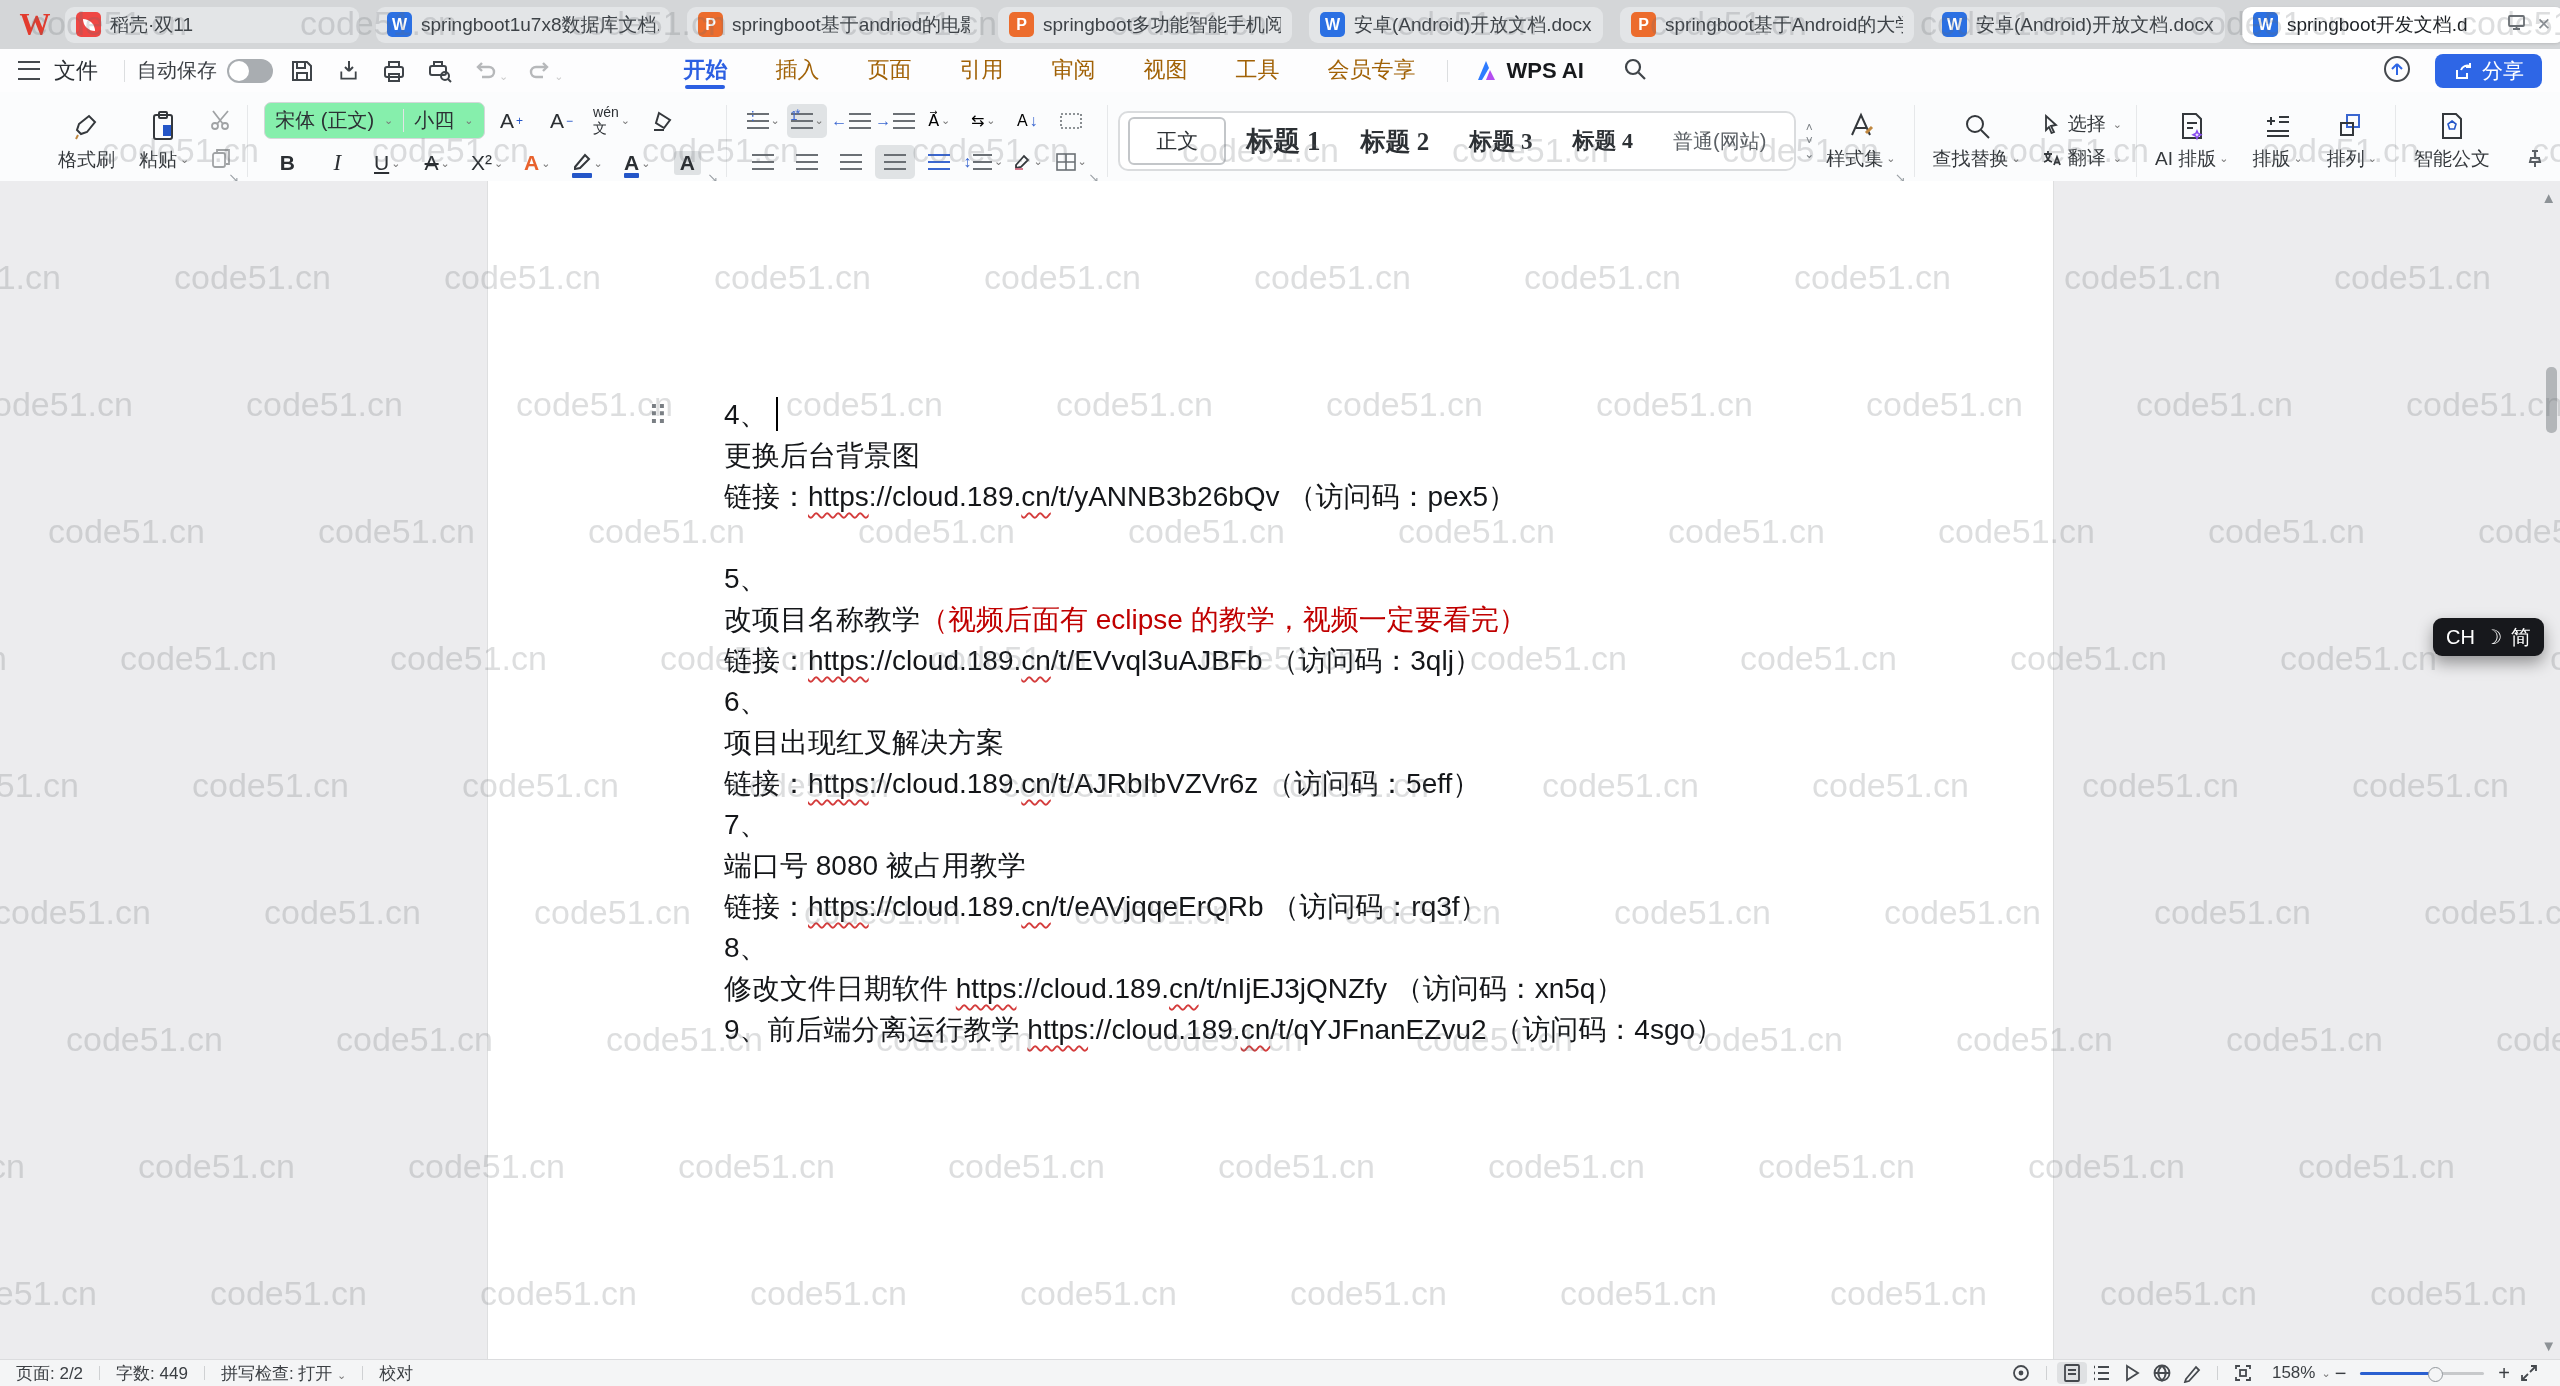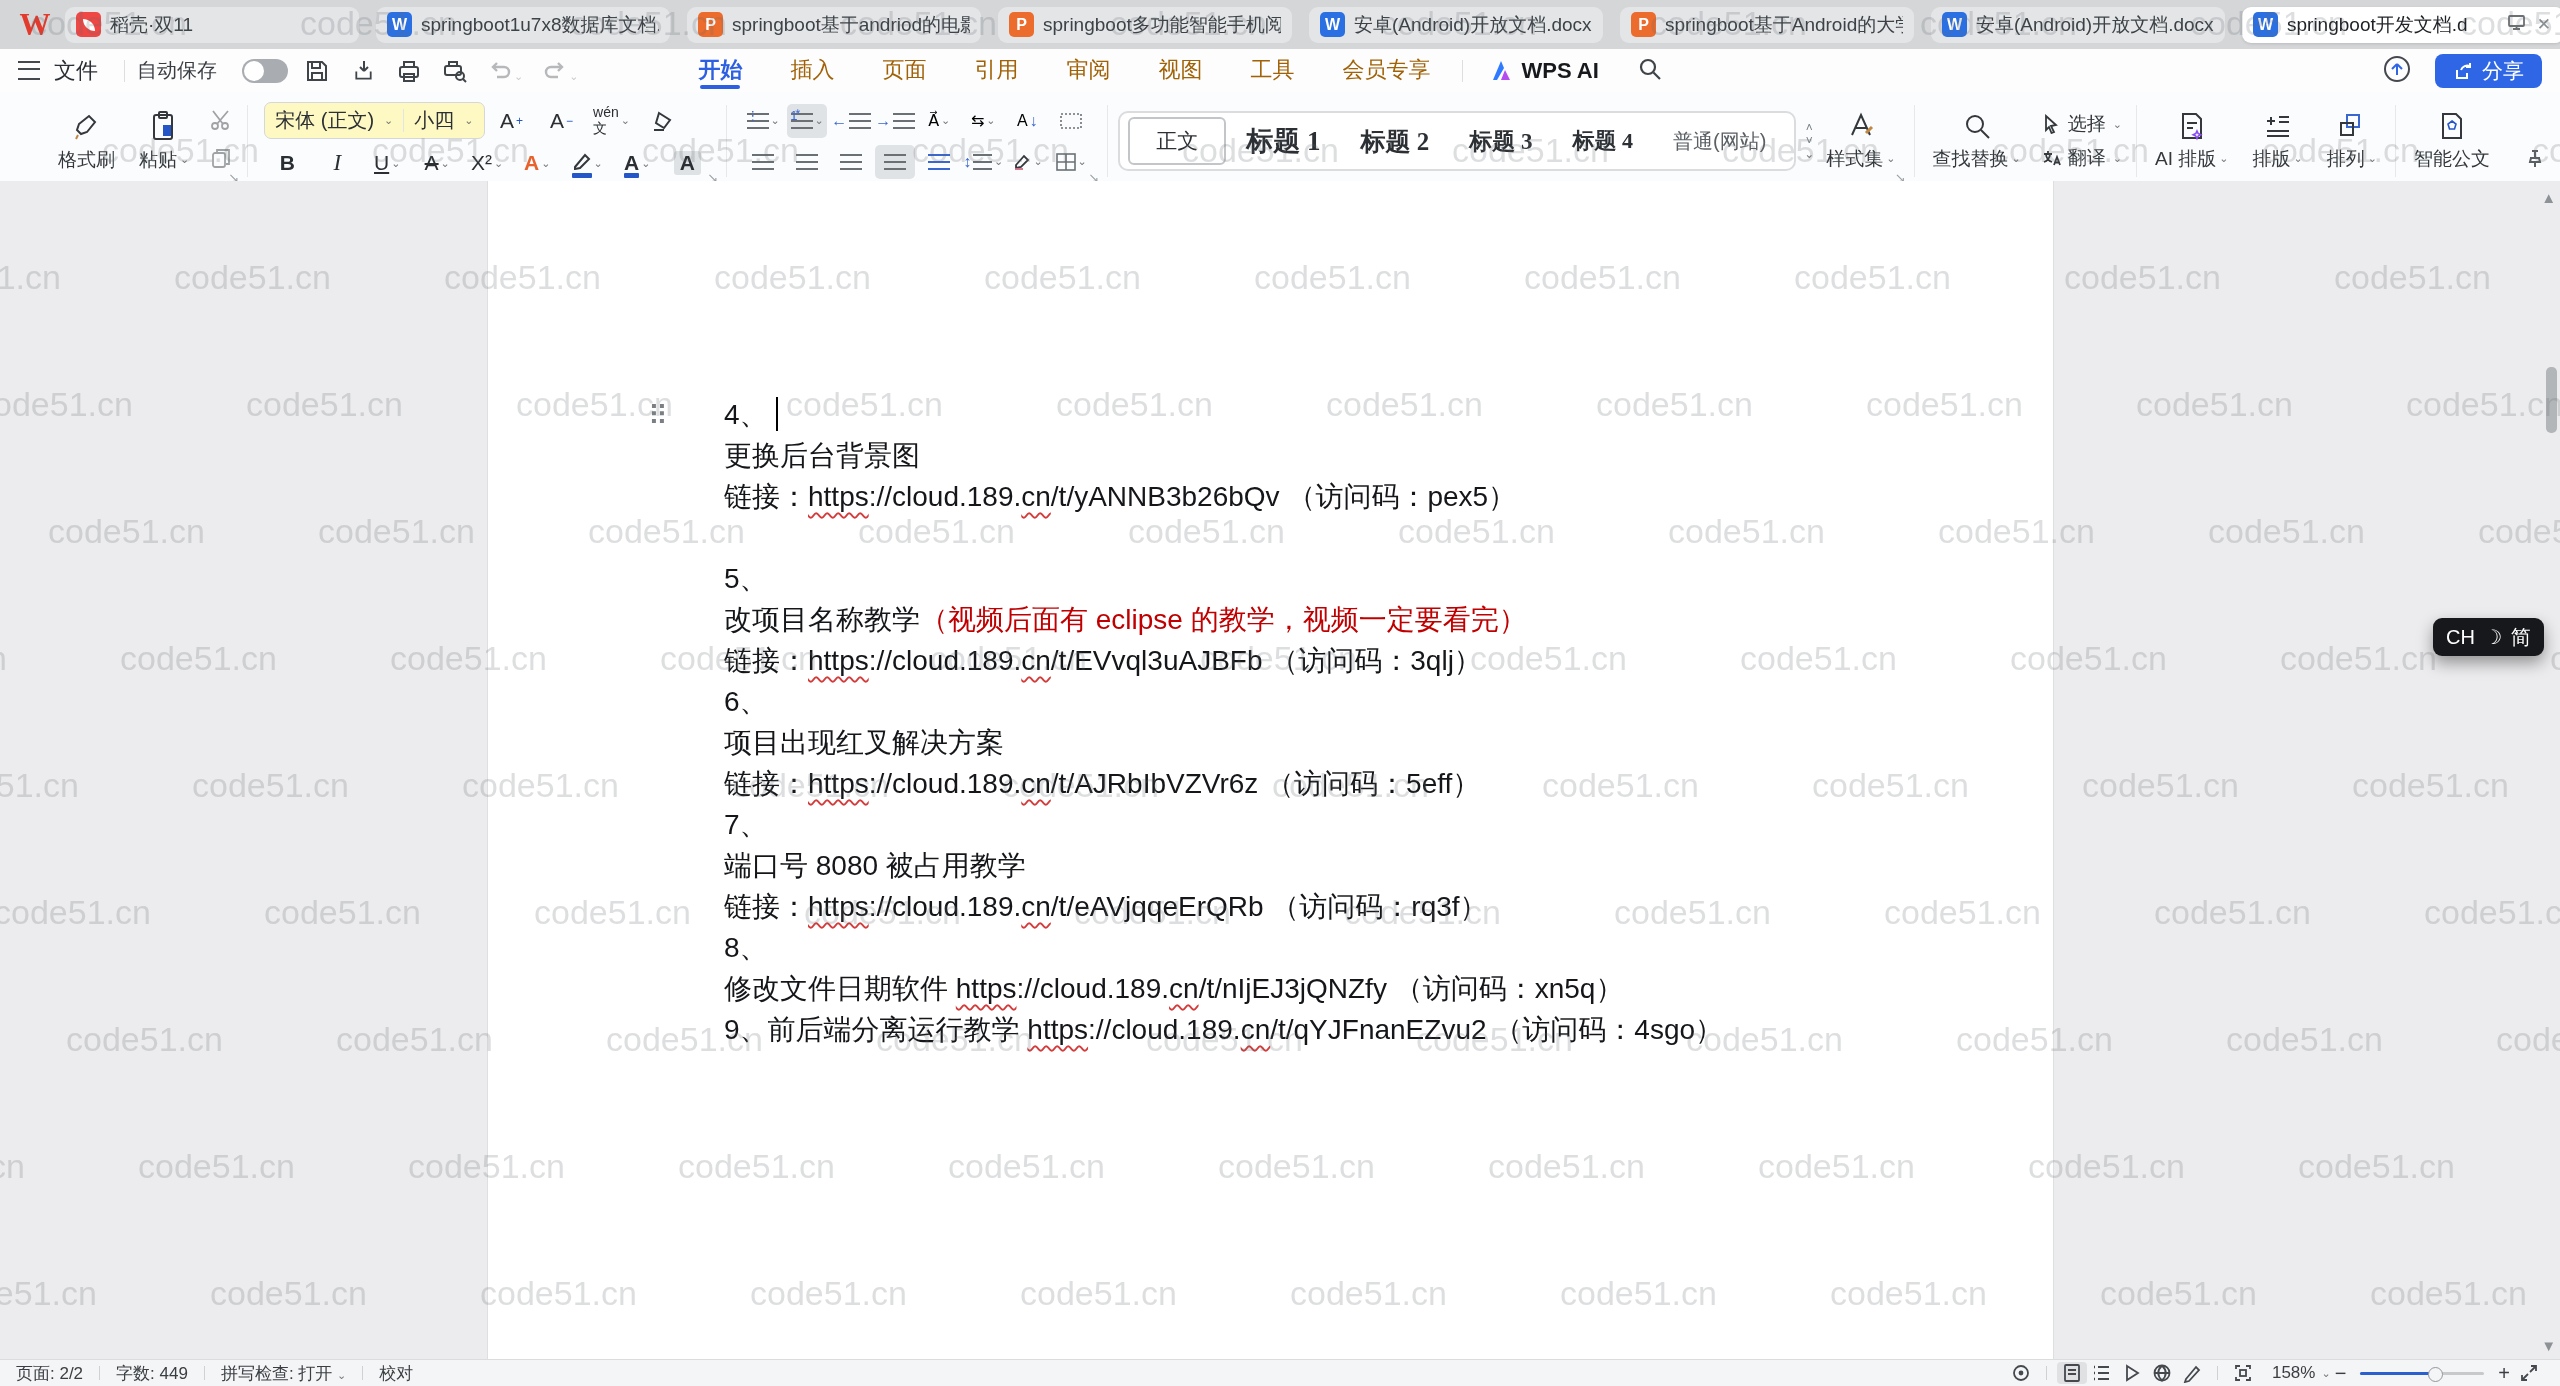--- a/index.html
+++ b/index.html
@@ -29,21 +29,21 @@
   .tr-icons{margin-left:auto;display:flex;align-items:center;gap:30px;padding-right:20px;color:#3c4146;}
   .tr-icons svg{display:block;}
 
   
   .menubar{position:absolute;top:49px;left:0;right:0;height:43px;background:#fdfdfe;
     display:flex;align-items:center;padding:0 18px;}
   .hamb{width:22px;height:15px;border-top:2px solid #45494e;border-bottom:2px solid #45494e;position:relative;margin-right:12px;}
   .hamb::after{content:"";position:absolute;left:0;right:0;top:5px;height:2px;background:#45494e;}
   .mfile{font-size:22px;color:#2a2e33;padding:0 14px 0 2px;}
   .mdiv{width:1px;height:22px;background:#dcdee0;margin:0 12px;}
-  .autosave{display:flex;align-items:center;gap:25px;font-size:20px;color:#3a3e43;}
+  .autosave{display:flex;align-items:center;gap:10px;font-size:20px;color:#3a3e43;}
   .toggle{width:46px;height:24px;border-radius:12px;background:#a9adb1;position:relative;}
   .toggle::after{content:"";position:absolute;left:2px;top:2px;width:20px;height:20px;border-radius:50%;background:#fff;}
   .qicons{display:flex;align-items:center;gap:20px;margin-left:16px;color:#3f4449;}
   .qicons svg{display:block;}
   .qi-dis{opacity:.38;display:flex;align-items:flex-end;gap:2px;}
   .ddt{font-size:11px;color:#777;}
   .nav{display:flex;margin-left:96px;}
   .mi{position:relative;padding:0 24px;font-size:22px;color:#a16207;height:43px;line-height:42px;}
   .mi.active{color:#2c5fe2;font-weight:700;}
   .mi.active::after{content:"";position:absolute;left:26px;right:26px;bottom:3px;height:4px;border-radius:2px;background:#2c5fe2;}
@@ -61,21 +61,21 @@
   .rgroup{position:relative;display:flex;align-items:center;}
   .rsep{width:1px;background:#e6e8ea;margin:8px 6px;flex:none;}
   .corner{position:absolute;right:2px;bottom:0px;font-size:13px;color:#9aa0a5;}
   .bigbtn{display:flex;flex-direction:column;align-items:center;justify-content:center;gap:5px;
     padding:0 12px;font-size:19px;color:#34383c;white-space:nowrap;}
   .bigbtn svg{display:block;}
   .withdd{display:flex;align-items:center;gap:3px;}
   .cutcopy{display:flex;flex-direction:column;justify-content:center;gap:10px;opacity:.45;padding:0 8px;}
   .fontcol{display:flex;flex-direction:column;justify-content:center;gap:7px;padding:0 10px;}
   .frow{display:flex;align-items:center;gap:4px;}
-  .selwrap{display:flex;align-items:center;border:1px solid #d5d7d9;border-radius:7px;height:35px;background:#fef9c3;}
+  .selwrap{display:flex;align-items:center;border:1px solid #d5d7d9;border-radius:7px;height:35px;background:#86efac;}
   .selpart{display:flex;align-items:center;gap:10px;padding:0 10px;font-size:20px;color:#2c3034;}
   .seldiv{width:1px;height:23px;background:#e2e4e6;}
   .sbtn{min-width:38px;height:34px;display:flex;align-items:center;justify-content:center;
     font-size:21px;color:#2b2f33;border-radius:5px;gap:2px;padding:0 4px;}
   .glyB{font-weight:800;}
   .glyI{font-family:"Liberation Serif",serif;font-style:italic;font-size:23px;}
   .glyU{text-decoration:underline;}
   .glyS{text-decoration:line-through;}
   .redA{color:#e8622d;font-weight:700;}
   .barA{position:relative;font-weight:600;}

